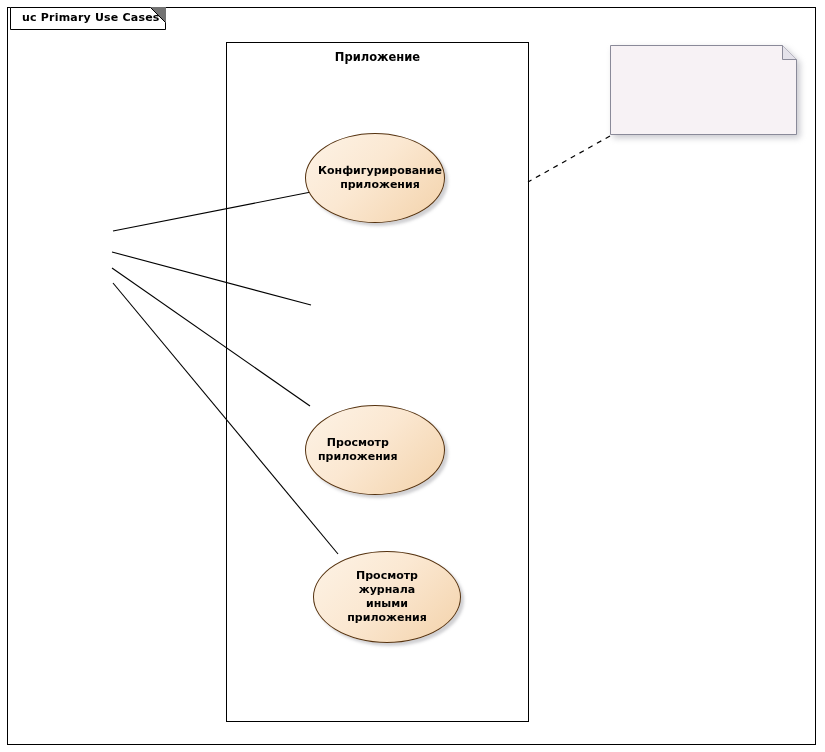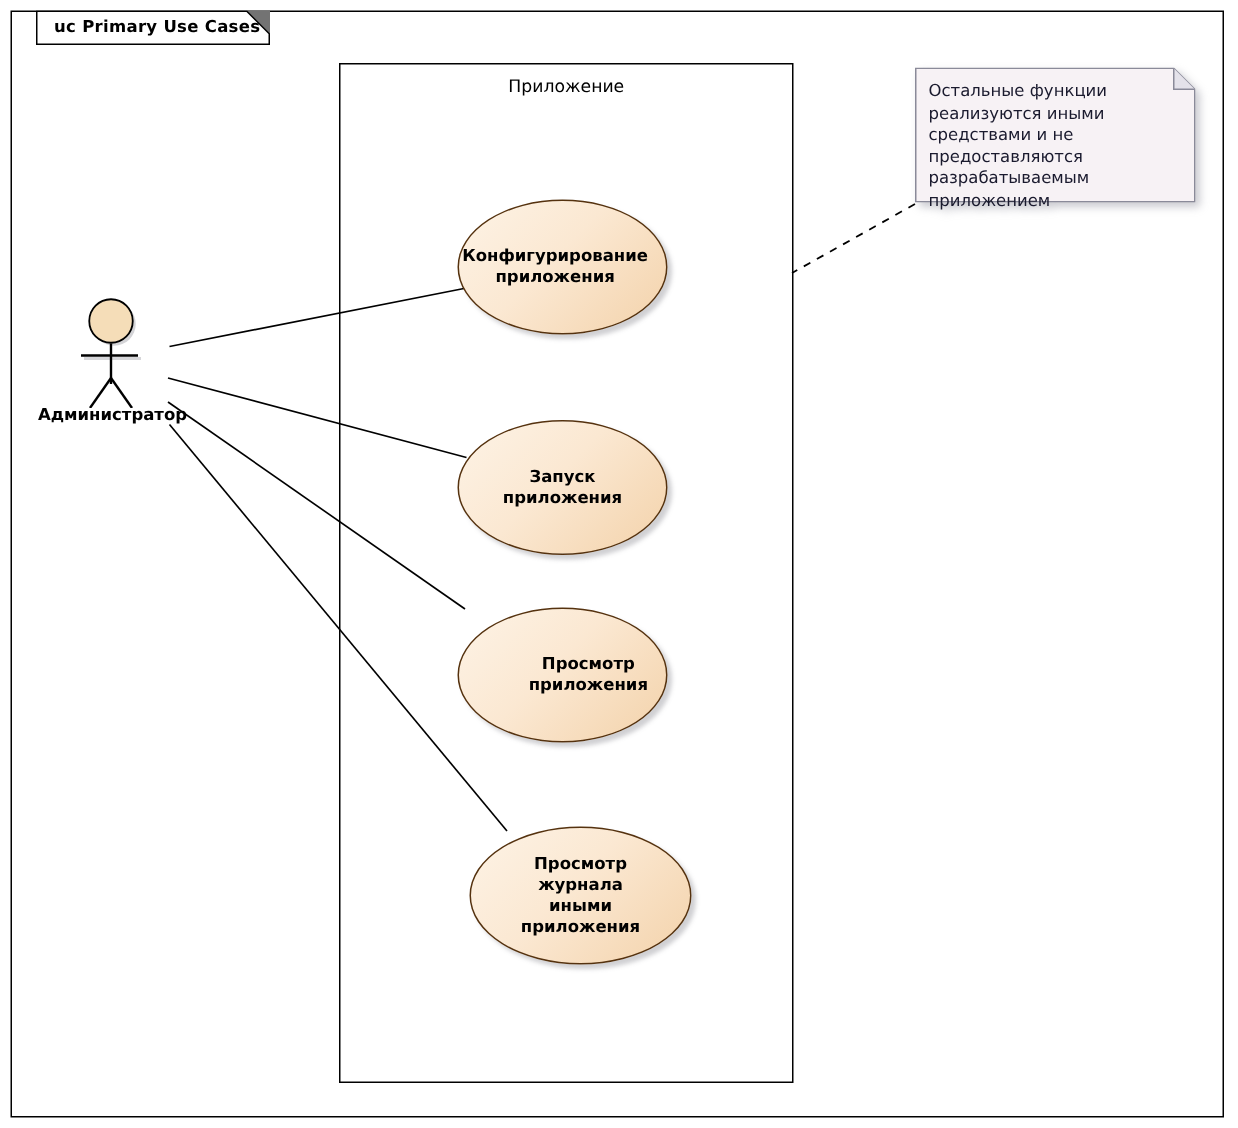--- a/index.html
+++ b/index.html
@@ -29,21 +29,21 @@
     width: 809px;
     height: 738px;
     border: 1px solid #000000;
     box-sizing: border-box;
     background: transparent;
   }
 
   
   .frame-tab {
     position: absolute;
-    left: 24px;
+    left: 10px;
     top: 7px;
     height: 22px;
     box-sizing: border-box;
     background: #737373;
     z-index: 6;
   }
   .frame-tab svg {
     display: block;
   }
   .frame-tab-label {
@@ -60,37 +60,38 @@
   
   .boundary {
     position: absolute;
     left: 226px;
     top: 42px;
     width: 303px;
     height: 680px;
     border: 1px solid #000000;
     box-sizing: border-box;
     background: transparent;
+    font-weight: bold;
   }
   .boundary-label {
     position: absolute;
     left: 0;
     top: 7px;
     width: 100%;
     text-align: center;
     font-size: 11.5px;
     color: #000000;
   }
 
   
   .usecase {
     position: absolute;
     display: flex;
     align-items: center;
-    justify-content: flex-end;
+    justify-content: flex-start;
     border-radius: 50%;
     border: 1px solid #55320f;
     box-sizing: border-box;
     background: linear-gradient(135deg, #fdf3e6 0%, #fbe8d2 45%, #f3d2aa 100%);
     box-shadow: 3px 3px 3px rgba(120,120,130,0.35);
   }
   .usecase-label {
     font-size: 11px;
     font-weight: bold;
     color: #000000;
@@ -181,59 +182,37 @@
 
     <line x1="112" y1="252" x2="311" y2="305" stroke="#000000" stroke-width="1.1"></line>
 
     <line x1="112" y1="268" x2="310" y2="406" stroke="#000000" stroke-width="1.1"></line>
 
     <line x1="113" y1="283" x2="338" y2="554" stroke="#000000" stroke-width="1.1"></line>
 
     <line x1="610" y1="136" x2="528" y2="182" stroke="#000000" stroke-width="1.2" stroke-dasharray="5,5"></line>
   </svg>
 
-  <div class="actor">
-    <svg width="110" height="90" viewBox="0 0 110 90">
-
-      <circle cx="56" cy="34" r="14.5" fill="rgba(120,120,130,0.32)"></circle>
-
-      <circle cx="54" cy="32" r="14.5" fill="#f5ddb8" stroke="#000000" stroke-width="1.2"></circle>
-
-      <line x1="36" y1="57" x2="74" y2="57" stroke="rgba(120,120,130,0.30)" stroke-width="2"></line>
-
-      <line x1="54" y1="47" x2="54" y2="74" stroke="#000000" stroke-width="1.6"></line>
-
-      <line x1="34" y1="55" x2="72" y2="55" stroke="#000000" stroke-width="1.6"></line>
-
-      <line x1="54" y1="70" x2="40" y2="90" stroke="#000000" stroke-width="1.6"></line>
-      <line x1="54" y1="70" x2="68" y2="90" stroke="#000000" stroke-width="1.6"></line>
-    </svg>
-    <div class="actor-label">Администратор</div>
-  </div>
 
   <div class="usecase" id="uc-configure">
     <span class="usecase-label">Конфигурирование
 приложения</span>
   </div>
 
-  <div class="usecase" id="uc-start">
-    <span class="usecase-label">Запуск приложения</span>
-  </div>
 
   <div class="usecase" id="uc-stop">
     <span class="usecase-label">Просмотр
 приложения</span>
   </div>
 
   <div class="usecase" id="uc-viewlog">
     <span class="usecase-label">Просмотр журнала
 иными приложения</span>
   </div>
 
   <div class="note">
     <svg width="187" height="90" viewBox="0 0 187 90">
       <path d="M0.5,0.5 L172.5,0.5 L186.5,14.5 L186.5,89.5 L0.5,89.5 Z" fill="#f7f2f5" stroke="#8a8a99" stroke-width="1"></path>
       <path d="M172.5,0.5 L172.5,14.5 L186.5,14.5" fill="#e4e2ea" stroke="#8a8a99" stroke-width="1"></path>
     </svg>
-    <div class="note-text">Остальные функции реализуются иными средствами и не предоставляются разрабатываемым приложением</div>
   </div>
 
 </div>
 
 </body></html>

